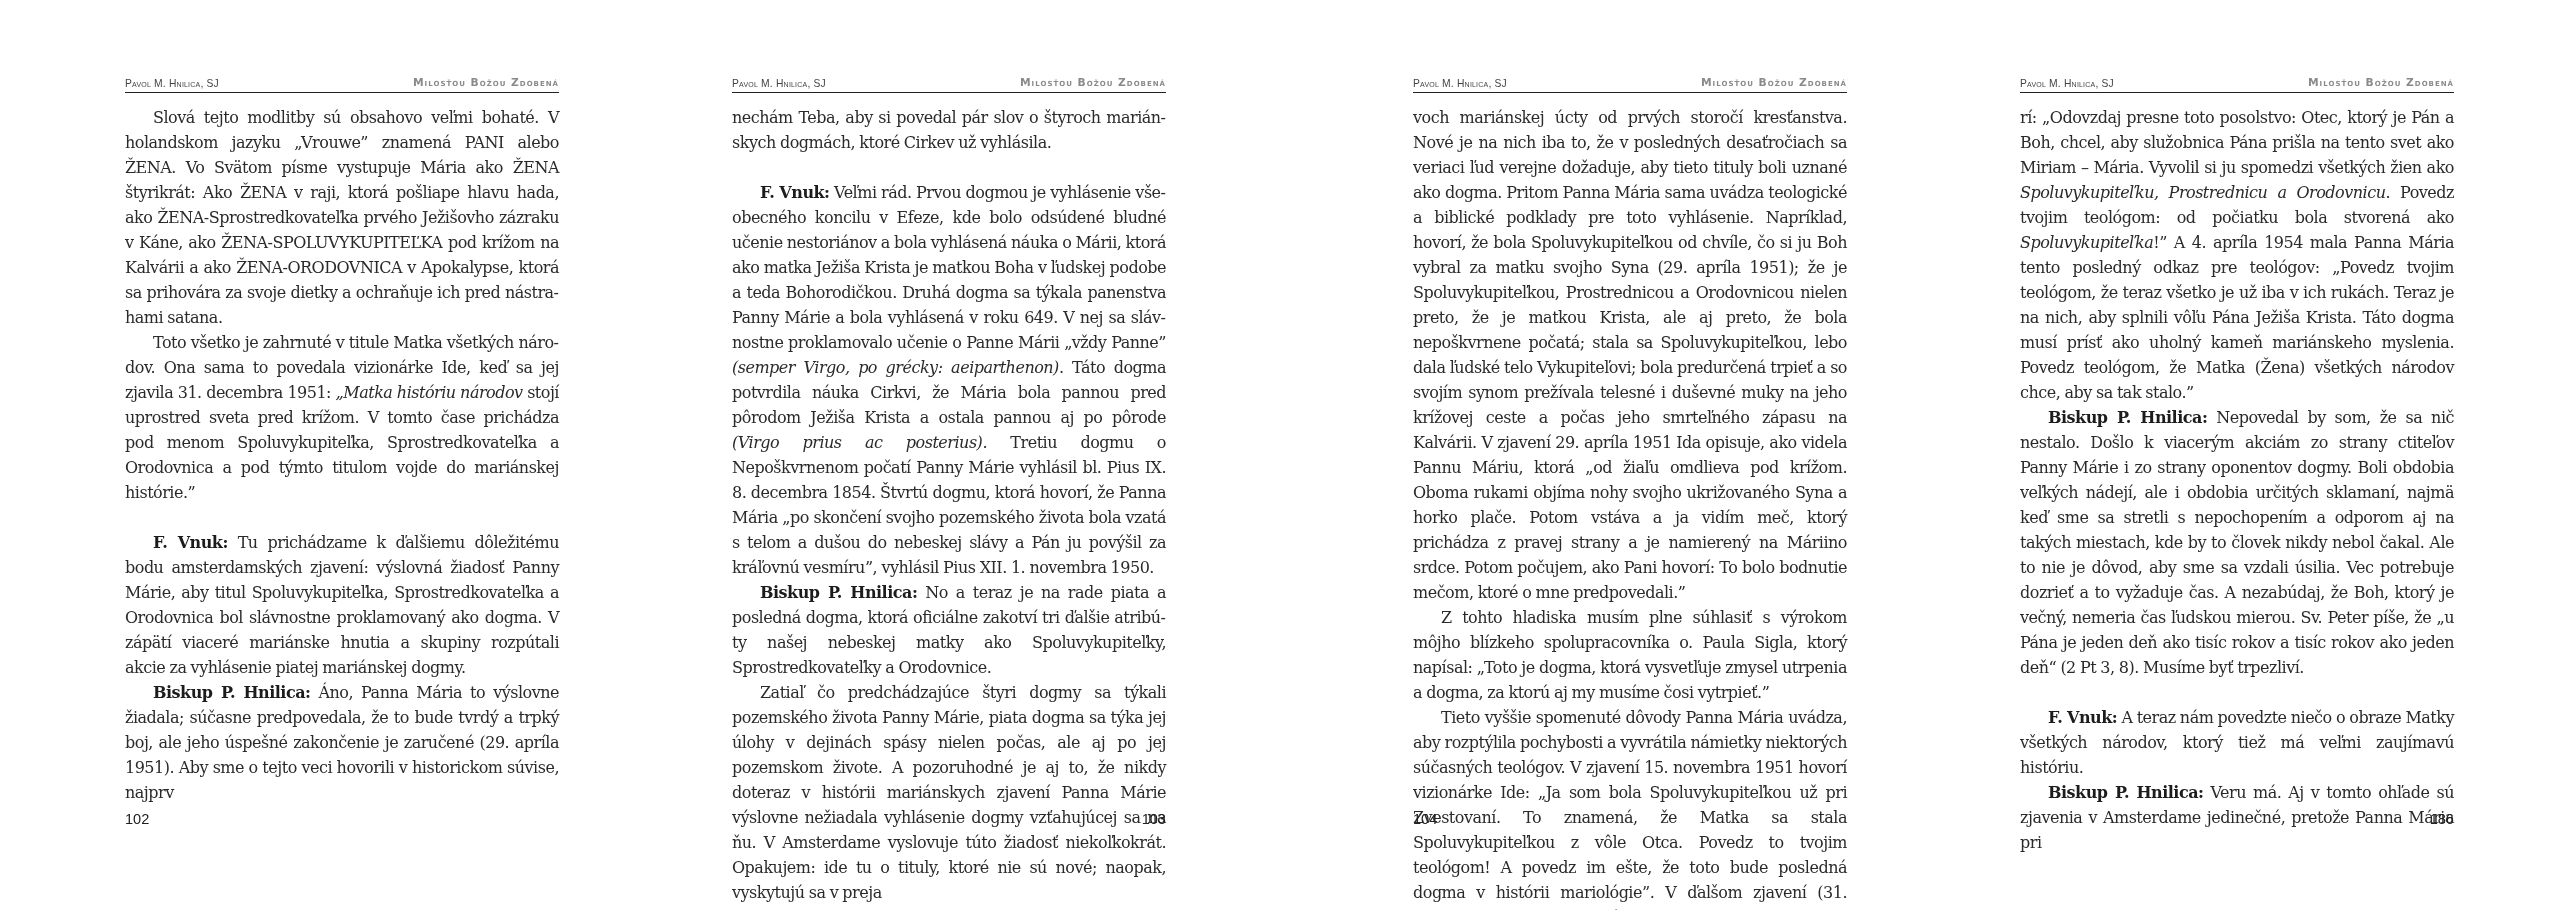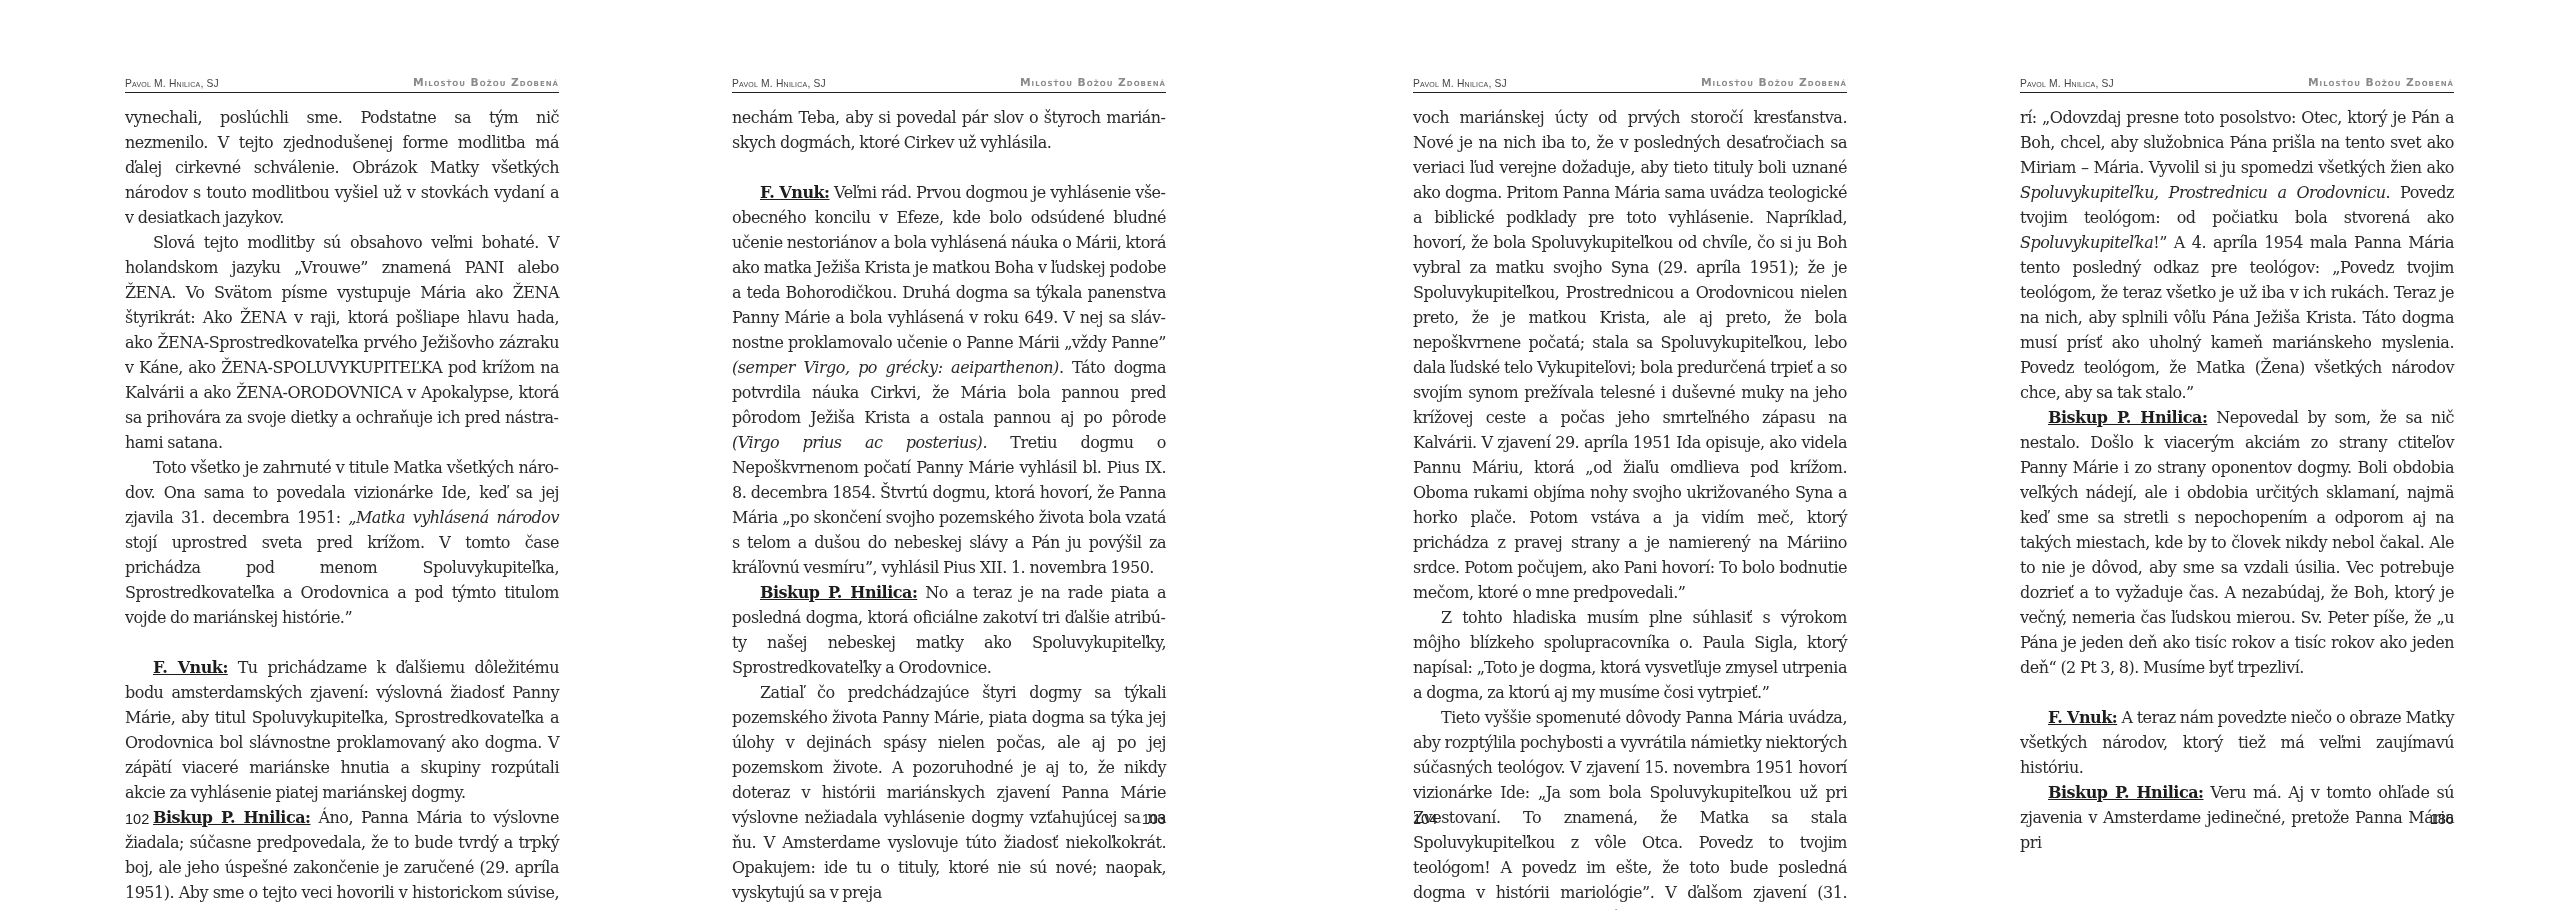--- a/index.html
+++ b/index.html
@@ -27,42 +27,41 @@
   }
   .body-text {
     position: absolute; top: 105px; left: 0; right: 0;
     font-family: "DejaVu Serif", serif; font-size: 16px; line-height: 25px;
     color: #2a2a2a; text-align: justify; hyphens: manual;
     letter-spacing: -0.5px; word-spacing: -0.4px;
   }
   .para { margin: 0; }
   .para.indent { text-indent: 28px; }
   .para.spaced { margin-top: 25px; }
-  .para b { font-weight: bold; color: #1c1c1c; text-decoration: underline; }
+  .para b { font-weight: bold; color: #1c1c1c; }
   .para i { font-style: italic; }
   .folio {
     position: absolute; top: 811px;
     font-family: "Liberation Sans", sans-serif; 
     font-size: 14.6px; color: #222;
   }
   .folio.left { left: 0; }
   .folio.right { right: 0; }
 </style>
 </head>
 <body>
 
 <div class="page" id="page-1">
   <div class="running-head">
     <span class="author">Pavol M. Hnilica, SJ</span>
     <span class="book-title">Milosťou Božou Zdobená</span>
   </div>
   <div class="body-text">
-      <p class="para"><span>vynechali, poslúchli sme. Podstatne sa tým nič nezmenilo. V tejto zjednodušenej forme modlitba má ďalej cirkevné schválenie. Obrázok Matky všetkých národov s touto mod­litbou vyšiel už v stovkách vydaní a v desiatkach jazykov.</span></p>
       <p class="para indent"><span>Slová tejto modlitby sú obsahovo veľmi bohaté. V holandskom jazyku „Vrouwe” znamená PANI alebo ŽENA. Vo Svätom písme vystupuje Mária ako ŽENA štyri­krát: Ako ŽENA v raji, ktorá pošliape hlavu hada, ako ŽENA-Sprostredkovateľka prvého Ježišovho zázraku v Káne, ako ŽENA-SPOLUVYKUPITEĽKA pod krížom na Kalvárii a ako ŽENA-ORODOVNICA v Apokalypse, ktorá sa prihovára za svoje dietky a ochraňuje ich pred nástra­hami satana.</span></p>
-      <p class="para indent"><span>Toto všetko je zahrnuté v titule Matka všetkých náro­dov. Ona sama to povedala vizionárke Ide, keď sa jej zjavi­la 31. decembra 1951: </span><i>„Matka vyhlásená národov</i><span> stojí uprostred sveta pred krížom. V tomto čase prichádza pod menom Spoluvykupiteľka, Sprostredkovateľka a Oro­dovnica a pod týmto titulom vojde do mariánskej histórie.”</span></p>
+      <p class="para indent"><span>Toto všetko je zahrnuté v titule Matka všetkých náro­dov. Ona sama to povedala vizionárke Ide, keď sa jej zjavi­la 31. decembra 1951: </span><i>„Matka históriu národov</i><span> stojí uprostred sveta pred krížom. V tomto čase prichádza pod menom Spoluvykupiteľka, Sprostredkovateľka a Oro­dovnica a pod týmto titulom vojde do mariánskej histórie.”</span></p>
       <p class="para indent spaced"><b>F. Vnuk:</b><span> Tu prichádzame k ďalšiemu dôležitému bodu amsterdamských zjavení: výslovná žiadosť Panny Márie, aby titul Spoluvykupiteľka, Sprostredkovateľka a Oro­dovnica bol slávnostne proklamovaný ako dogma. V zápätí viaceré mariánske hnutia a skupiny rozpútali akcie za vyhlásenie piatej mariánskej dogmy.</span></p>
       <p class="para indent"><b>Biskup P. Hnilica:</b><span> Áno, Panna Mária to výslovne žia­dala; súčasne predpovedala, že to bude tvrdý a trpký boj, ale jeho úspešné zakončenie je zaručené (29. apríla 1951). Aby sme o tejto veci hovorili v historickom súvise, najprv</span></p>
     </div>
   <div class="folio left">102</div>
 </div>
 
 <div class="page" id="page-2">
   <div class="running-head">
     <span class="author">Pavol M. Hnilica, SJ</span>
     <span class="book-title">Milosťou Božou Zdobená</span>

